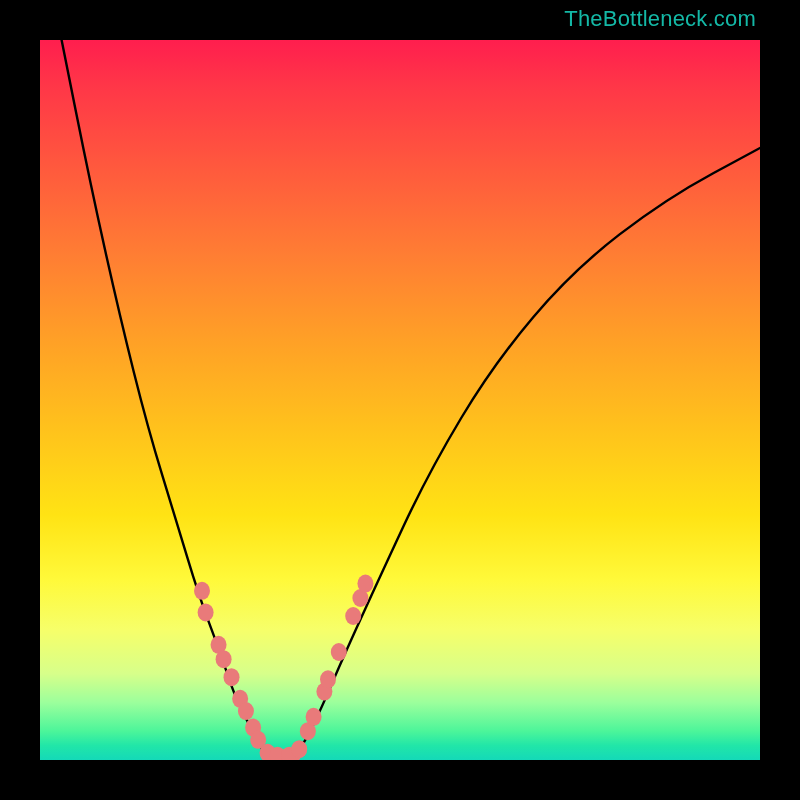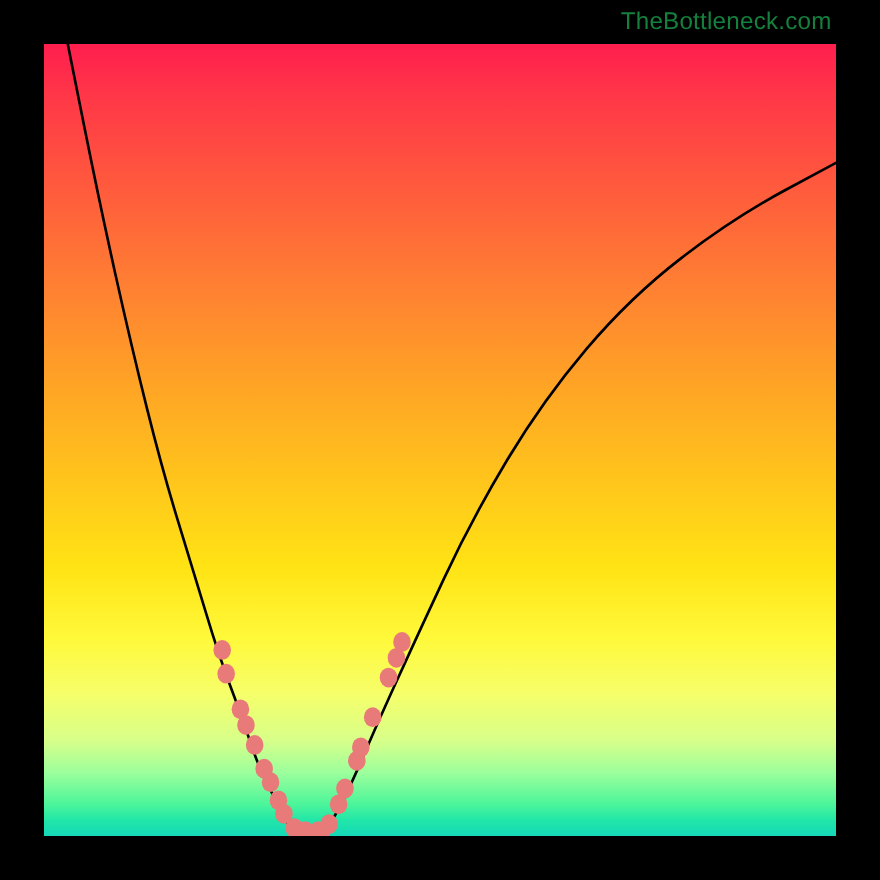--- a/index.html
+++ b/index.html
@@ -65,21 +65,21 @@
     position: absolute;
     inset: 0;
     width: 720px;
     height: 720px;
     overflow: visible;
   }
   .watermark {
     position: absolute;
     top: 6px;
     right: 44px;
-    color: #15803d;
+    color: #14b8a6;
     font-size: 22px;
     font-weight: 500;
     letter-spacing: 0.2px;
     user-select: none;
   }
 </style>
 </head>
 <body>
 
 <div class="stage">

